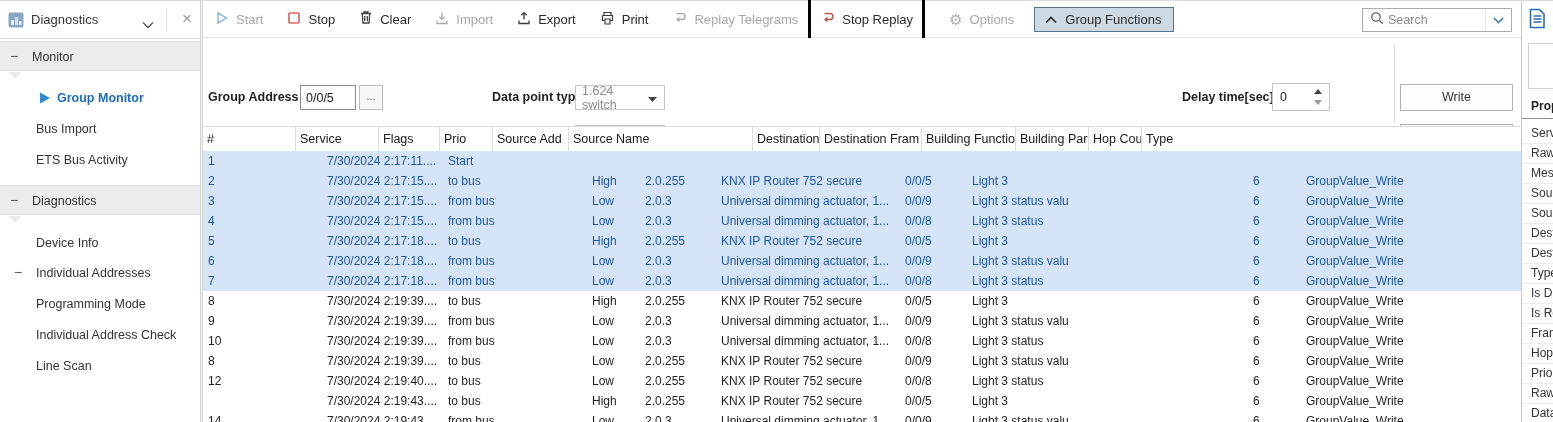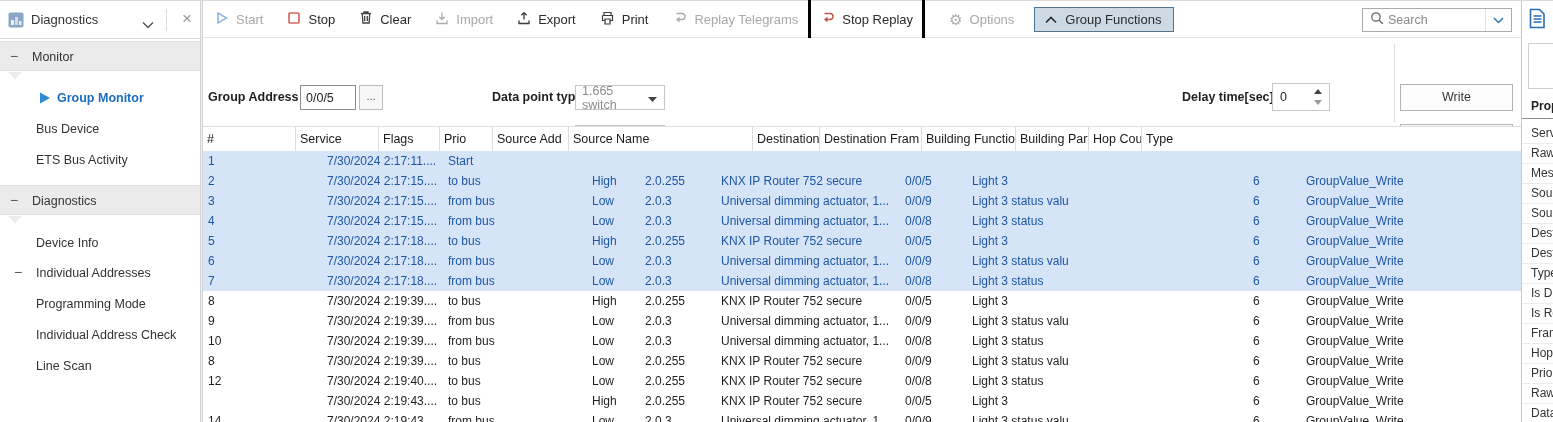--- a/index.html
+++ b/index.html
@@ -133,21 +133,21 @@
 
     <div class="sb-item selected" style="top:85px;">
       <span class="playtri">
         <svg width="14" height="14">
             <path d="M2 1.5 L12 7 2 12.5 Z" fill="#2e8bd0"></path>
           </svg>
       </span>
       <span class="itlbl">Group Monitor</span>
     </div>
     <div class="sb-item" style="top:116px;">
-      <span class="itlbl">Bus Device</span>
+      <span class="itlbl">Bus Import</span>
     </div>
     <div class="sb-item" style="top:147px;">
       <span class="itlbl">ETS Bus Activity</span>
     </div>
 
     <div class="sb-band" style="top:184px;">
       <span class="minus">−</span>
       <span class="bandlbl">Diagnostics</span>
     </div>
     <div class="notch" style="top:215px;"></div>
@@ -250,21 +250,21 @@
       </div>
     </div>
 
     <div id="gf">
       <span class="gf-lbl" style="left:5px; top:52px;">Group Address</span>
       <input class="gf-input" style="left: 97px; top: 47px; width: 56px; height: 25px;" value="0/0/5">
       <div class="gf-browse">...</div>
 
       <span class="gf-lbl" style="left:289px; top:52px;">Data point type</span>
       <div class="gf-dd dim" style="left:372px; top:47px;">
-        <span>1.665 switch</span>
+        <span>1.624 switch</span>
         <span class="caret"><svg width="9" height="5">
               <path d="M0 0 h9 L4.5 5 z" fill="#444"></path>
             </svg></span>
       </div>
 
       <span class="gf-lbl" style="left:979px; top:52px;">Delay time[sec]</span>
       <div id="gf-spinner">
         <span class="num">0</span>
         <span class="spin-up"></span>
         <span class="spin-dn"></span>

